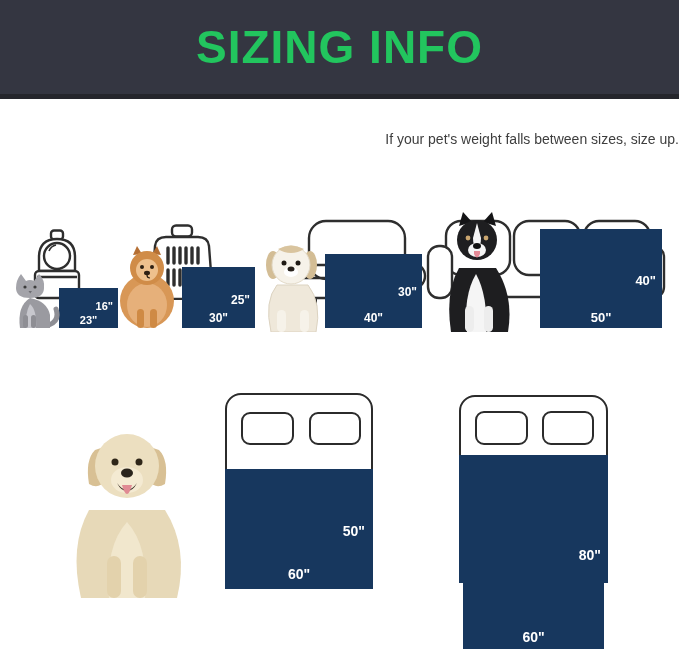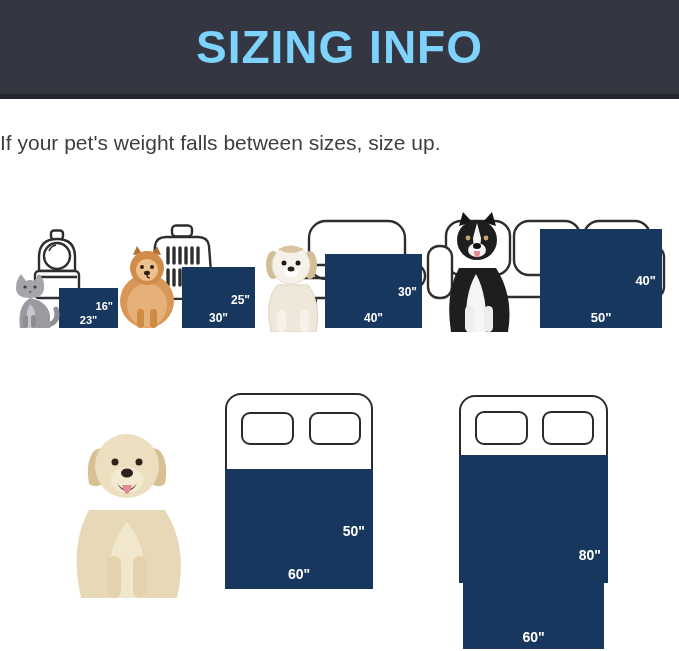--- a/index.html
+++ b/index.html
@@ -2,24 +2,24 @@
 <html style="--navy: #17375e; --header-bg: #343641; --header-edge: #25262c;"><head>
 <meta charset="utf-8">
 <style>
   html,body{margin:0;padding:0;background:#fff;}
   #page{position:relative;width:679px;height:651px;background:#ffffff;overflow:hidden;
         font-family:"Liberation Sans",sans-serif;}
 
   
   .banner{position:absolute;left:0;top:0;width:100%;height:94px;background:var(--header-bg,#343641);
           border-bottom:5px solid var(--header-edge,#25262c);display:flex;align-items:center;justify-content:center;}
-  .banner h1{margin:0;color:#7dd3fc;font-size:46px;font-weight:bold;letter-spacing:1px;}
-
-  .subtitle{position:absolute;left:0;top:131px;width:100%;text-align:left;
-            font-size:21px;color:#3e3e3e;}
+  .banner h1{margin:0;color:#22c55e;font-size:46px;font-weight:bold;letter-spacing:1px;}
+
+  .subtitle{position:absolute;left:0;top:131px;width:100%;text-align:right;
+            font-size:14px;color:#3e3e3e;}
 
   .abs{position:absolute;}
 
   
   .swatch{position:absolute;background:var(--navy,#17375e);}
   .h-label{position:absolute;color:#fff;font-weight:bold;white-space:nowrap;}
   .w-label{position:absolute;left:0;right:0;text-align:center;color:#fff;font-weight:bold;white-space:nowrap;}
 
   
   .bed{position:absolute;background:#fff;border:2px solid #2b2b2b;border-radius:16px 16px 6px 6px;box-sizing:border-box;}

